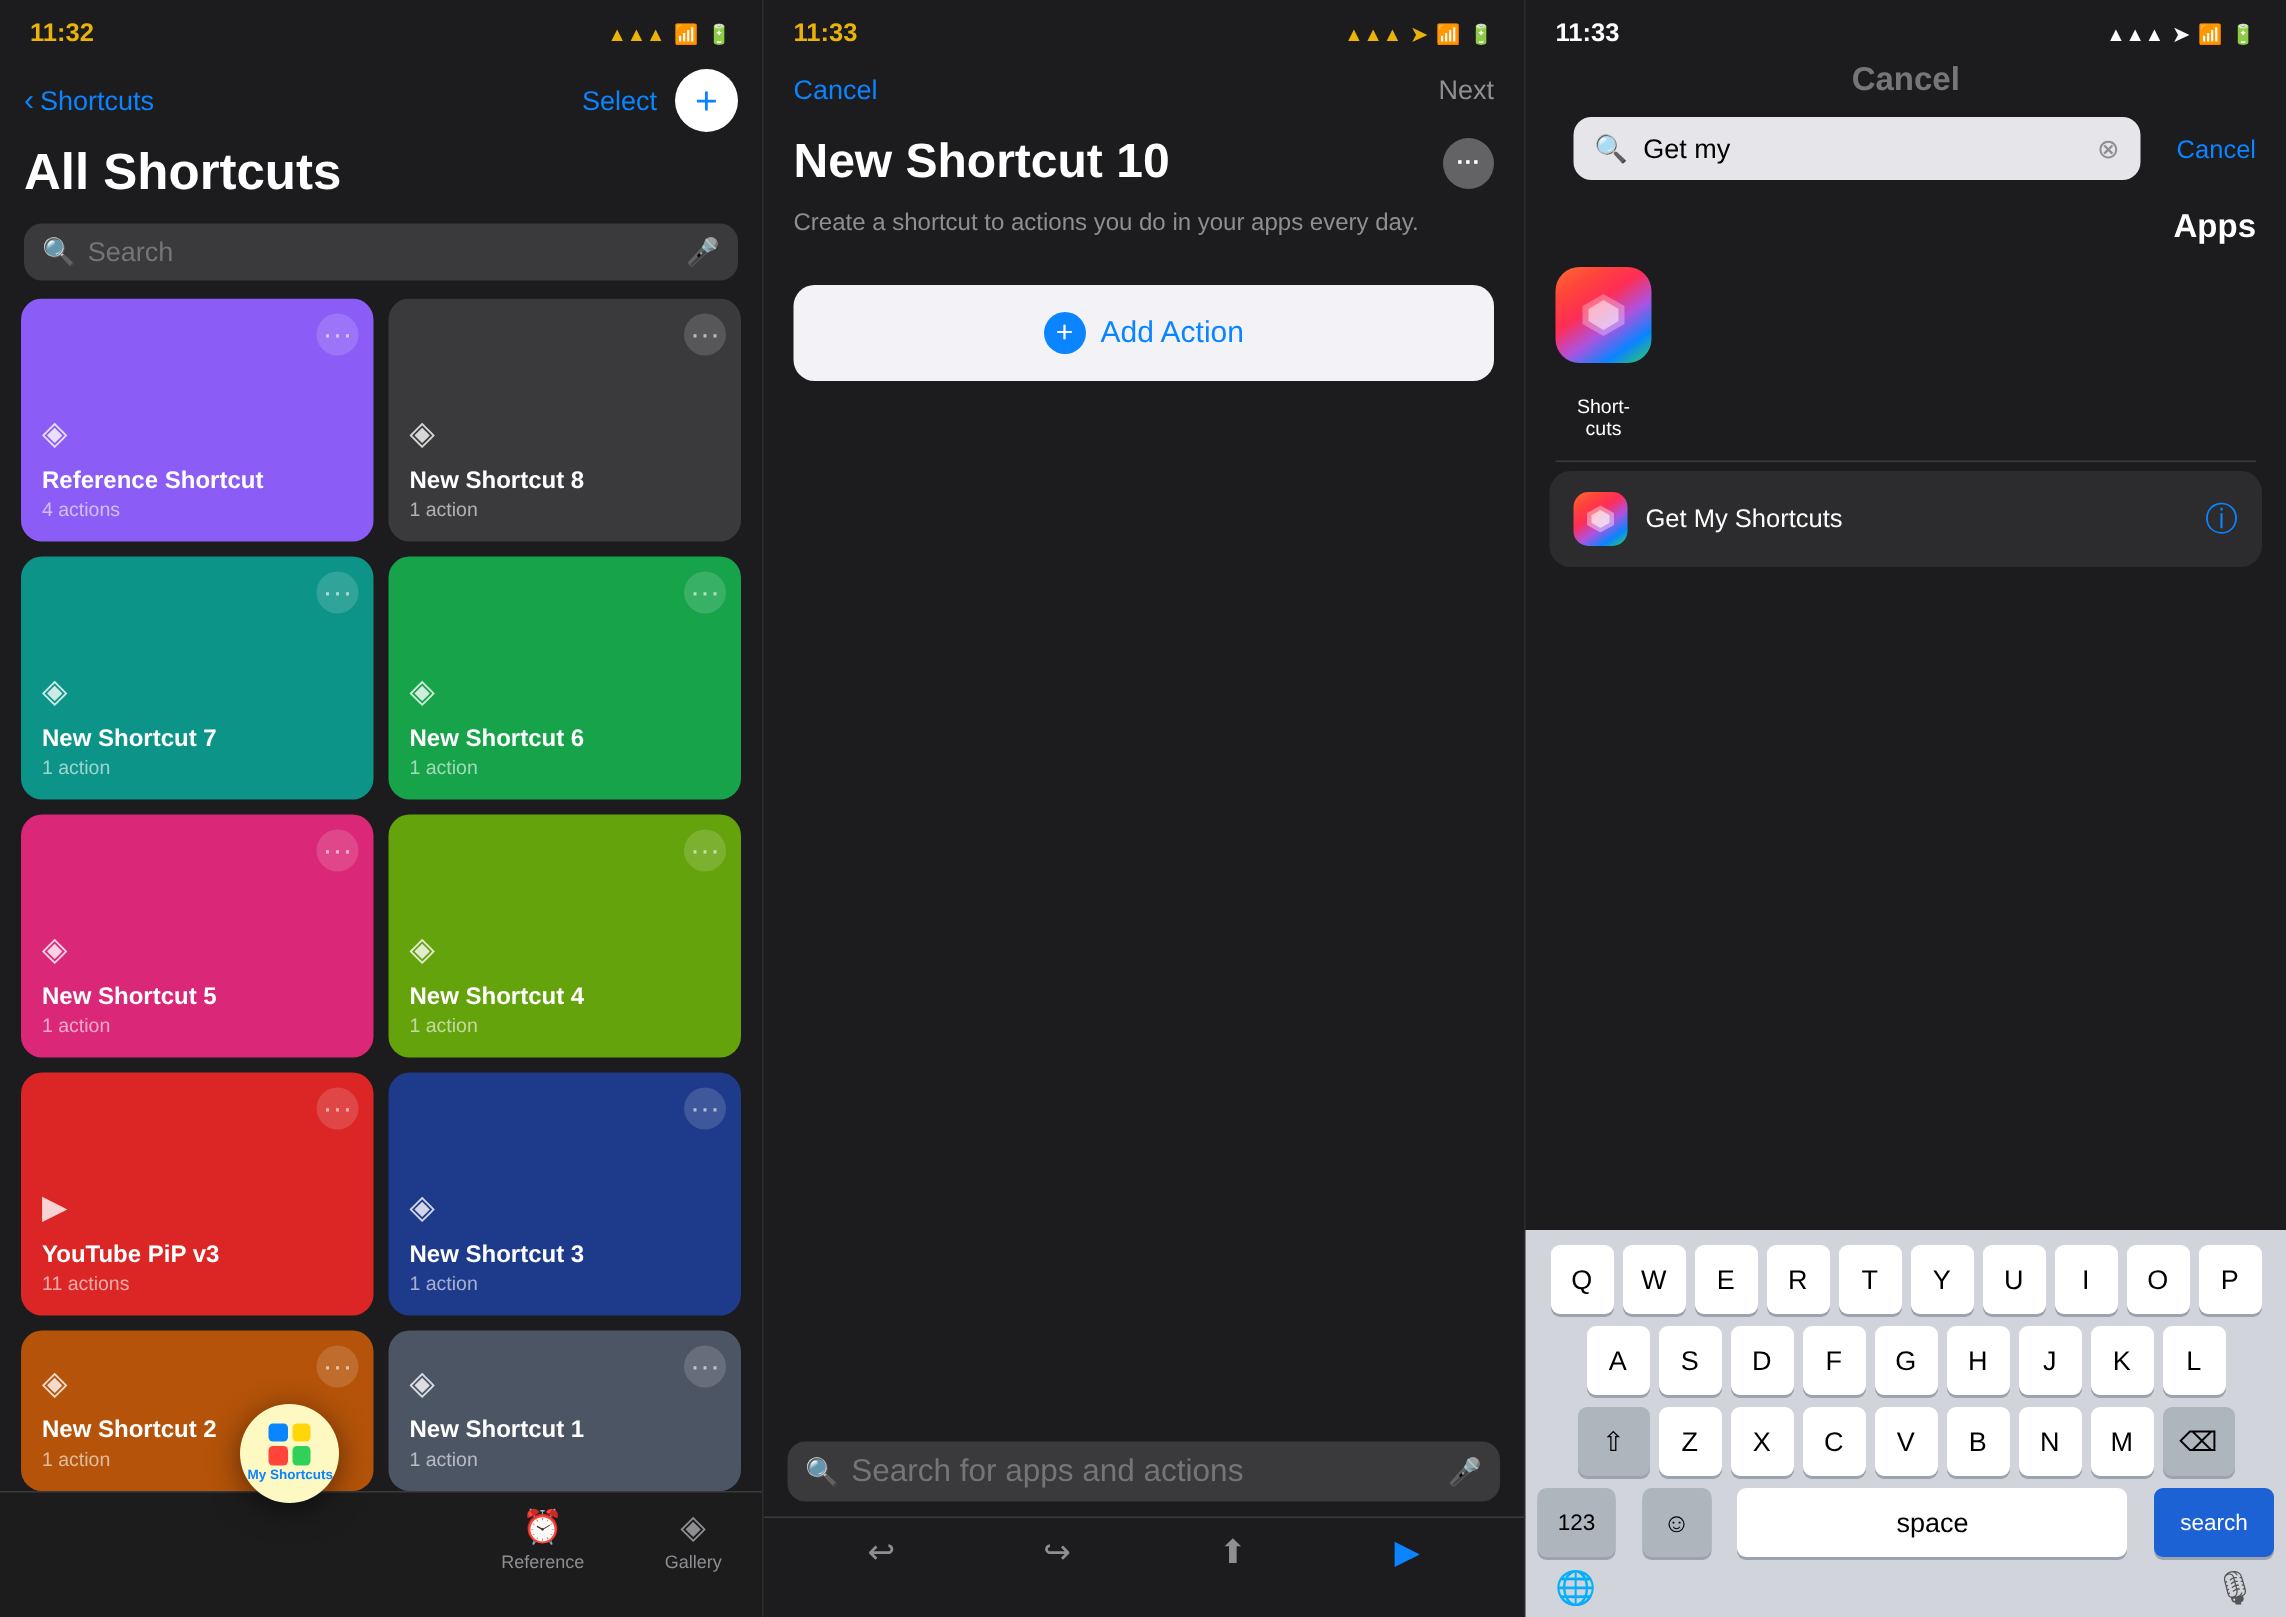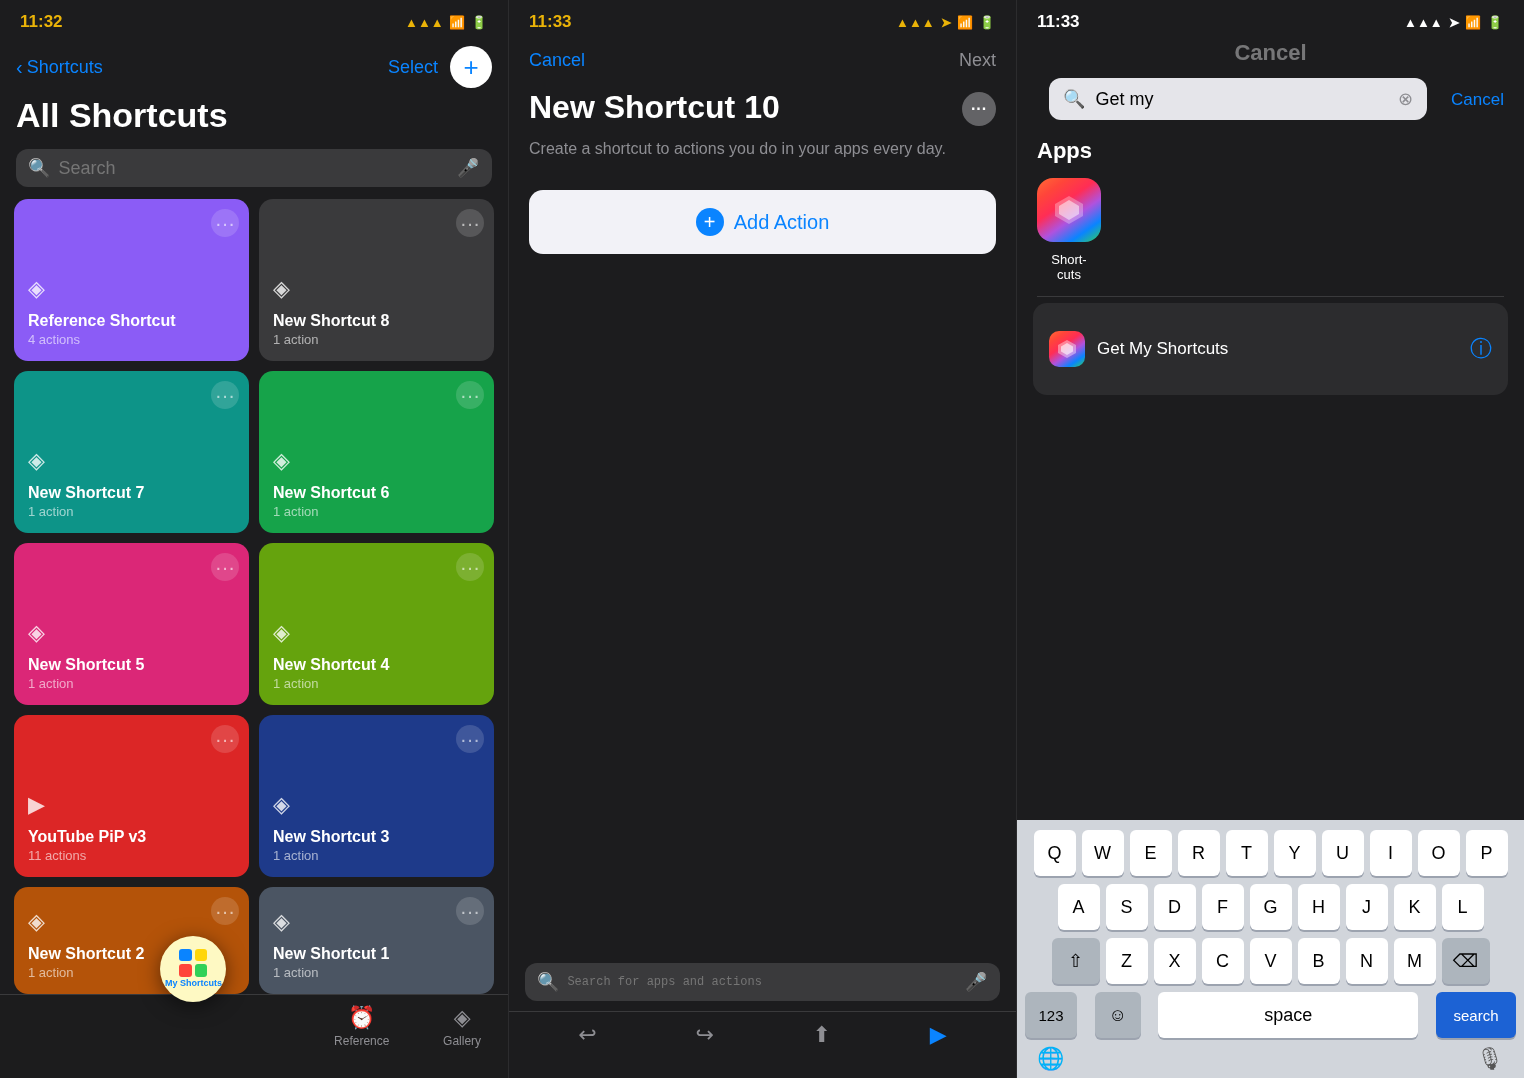--- a/index.html
+++ b/index.html
@@ -278,23 +278,22 @@
       display: flex;
       align-items: center;
       padding: 8px 12px;
       gap: 8px;
     }
     .p2-search-bar input {
       background: transparent;
       border: none;
       outline: none;
       color: #c4b5fd;
-      font-size: 12px;
+      font-size: 21px;
       flex: 1;
-      font-family: Liberation Mono, monospace;
     }
     .p2-bottom-controls {
       display: flex;
       justify-content: space-around;
       align-items: center;
       padding: 10px 20px 30px;
       border-top: 1px solid #3a3a3c;
     }
     .p2-ctrl-icon {
       color: #8e8e93;
@@ -354,32 +353,33 @@
       padding-right: 8px;
     }
     .search-row {
       display: flex;
       align-items: center;
       gap: 8px;
     }
 
     .p3-section {
       padding: 10px 20px 4px;
+      text-align: right;
     }
     .p3-section-title {
       color: #fff;
       font-size: 22px;
       font-weight: 700;
       margin-bottom: 10px;
     }
     .app-item {
       display: flex;
       flex-direction: column;
       align-items: center;
-      gap: 10px;
+      gap: 21px;
       margin-right: 16px;
     }
     .app-icon-box {
       width: 64px;
       height: 64px;
       border-radius: 16px;
       background: linear-gradient(135deg, #ff453a, #0a84ff, #30d158, #ffd60a);
       display: flex;
       align-items: center;
       justify-content: center;
@@ -405,21 +405,21 @@
       background: #3a3a3c;
       margin: 0 20px;
     }
     .action-list-item {
       display: flex;
       align-items: center;
       justify-content: space-between;
       background: #2c2c2e;
       margin: 6px 16px;
       border-radius: 14px;
-      padding: 28px 16px;
+      padding: 14px 16px;
     }
     .action-item-left {
       display: flex;
       align-items: center;
       gap: 12px;
     }
     .action-app-icon {
       width: 36px;
       height: 36px;
       border-radius: 10px;

